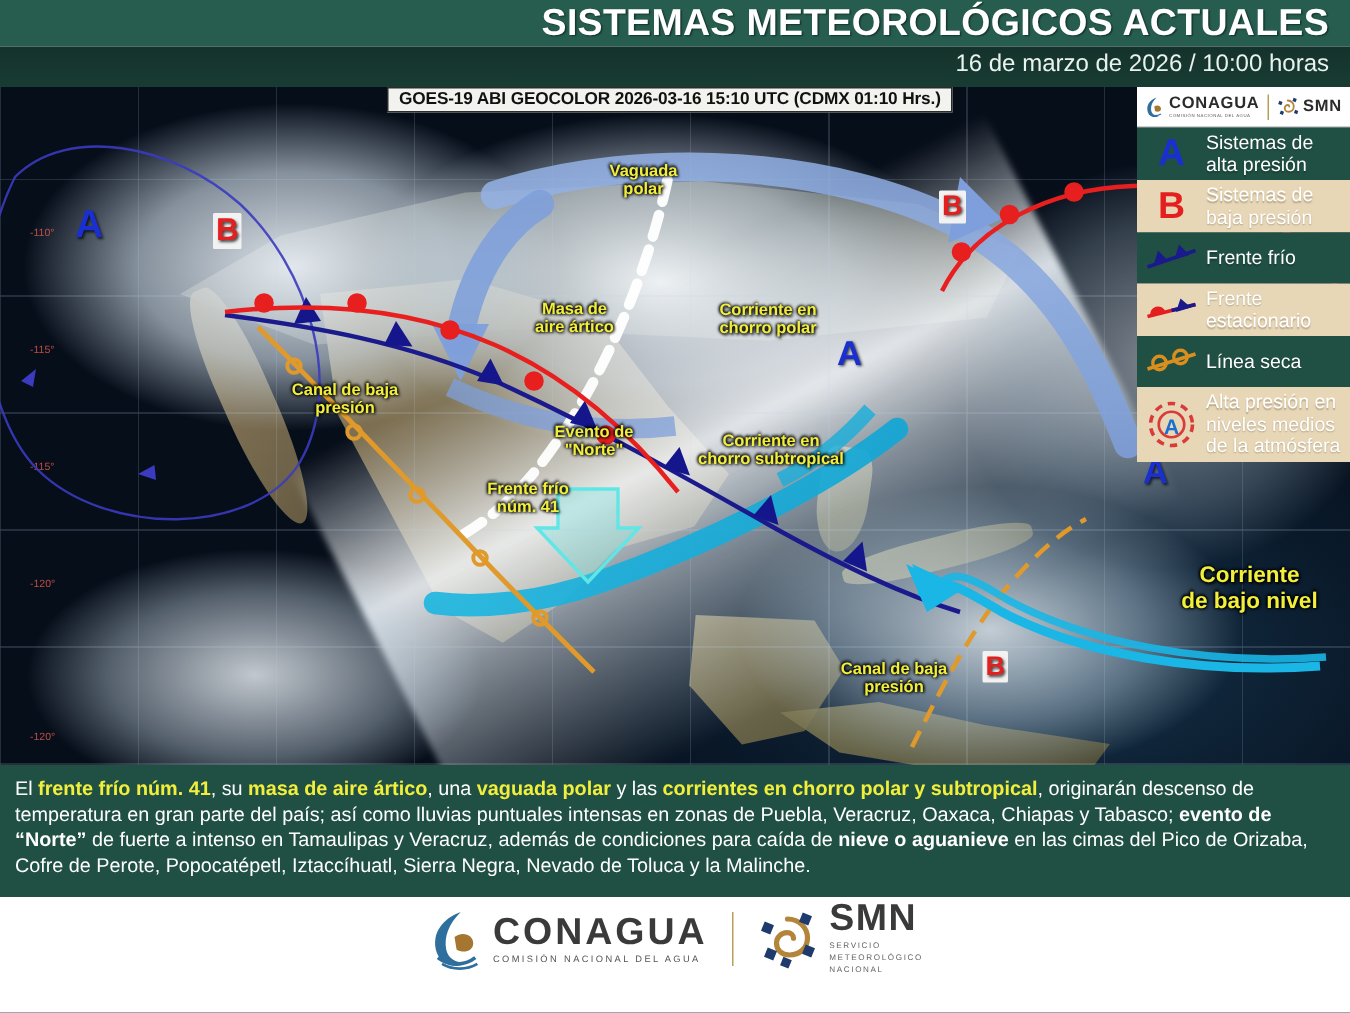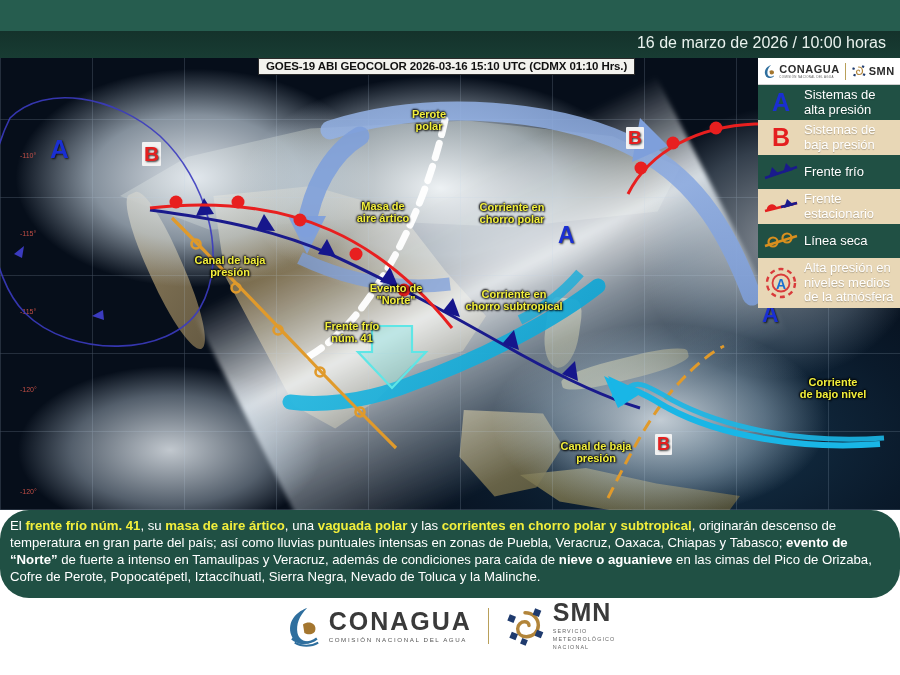--- a/index.html
+++ b/index.html
@@ -180,21 +180,21 @@
   .leg-row.light .leg-label { color:#ffffff; }
   .leg-icon { width:38px; min-width:38px; display:flex; align-items:center; justify-content:center; }
   .leg-label { font-size:13px; font-weight:normal; line-height:1.12; white-space:pre-line;
                text-shadow:0 1px 1px rgba(0,0,0,.25); }
   .big-letter { font-size:25px; font-weight:bold; line-height:1; }
 
   
   #textblock {
     position:absolute; left:0; top:510px; width:900px; height:88px;
     background:#205044; padding:7px 22px 0 10px;
-    font-size:13.2px; color:#ffffff; line-height:1.30;border-radius:29px;
+    font-size:13.2px; color:#ffffff; line-height:1.30;
   }
   #textblock b.hl { color:#f2ef3c; }
   #textblock b.wt { color:#ffffff; }
 
   
   #footer {
     position:absolute; left:0; top:598px; width:900px; height:77px; background:#ffffff;
   }
   #footer-inner {
     height:56px; display:flex; align-items:center; justify-content:center; gap:16px;
@@ -205,20 +205,21 @@
   .ft-div  { width:1px; height:36px; background:#b9a05a; }
   .ft-smn-name { font-size:25px; font-weight:bold; color:#3a3a3a; letter-spacing:1px; line-height:1;}
   .ft-smn-sub { font-size:5.4px; color:#666; letter-spacing:1.1px; line-height:1.45; margin-top:3px;}
 </style>
 </head>
 <body>
 
 <div id="header">
   <div class="hdr-top"></div>
   <div class="hdr-bot"></div>
+  <div id="title">SISTEMAS METEOROLÓGICOS ACTUALES</div>
   <div id="date-line">16 de marzo de 2026 / 10:00 horas</div>
 </div>
 
 <div id="map">
 
   <div class="base-ocean"></div>
   <div class="land" id="land-us"></div>
   <div class="land" id="land-mex"></div>
   <div class="land" id="land-baja"></div>
   <div class="land" id="land-yuc"></div>
@@ -338,33 +339,33 @@
 
   <div class="pmark pA" style="left:50px;  top:76px;  font-size:26px;">A</div>
   <div class="pmark pB pB-box" style="left:142px; top:84px;  font-size:21px;">B</div>
   <div class="pmark pB pB-box" style="left:626px; top:69px;  font-size:19px;">B</div>
   <div class="pmark pA" style="left:558px; top:164px; font-size:23px;">A</div>
   <div class="pmark pA" style="left:762px; top:243px; font-size:23px;">A</div>
   <div class="pmark pB pB-box" style="left:655px; top:376px; font-size:18px;">B</div>
 
   <div class="ann" style="left:170px; top:196px; width:120px; font-size:11px;">Canal de baja
 presión</div>
-  <div class="ann" style="left:384px; top:50px;  width:90px;  font-size:11px;">Perote
+  <div class="ann" style="left:384px; top:50px;  width:90px;  font-size:11px;">Vaguada
 polar</div>
   <div class="ann" style="left:338px; top:142px; width:90px;  font-size:11px;">Masa de
 aire ártico</div>
   <div class="ann" style="left:452px; top:143px; width:120px; font-size:11px;">Corriente en
 chorro polar</div>
   <div class="ann" style="left:348px; top:224px; width:96px;  font-size:11px;">Evento de
 "Norte"</div>
   <div class="ann" style="left:302px; top:262px; width:100px; font-size:11px;">Frente frío
 núm. 41</div>
   <div class="ann" style="left:440px; top:230px; width:148px; font-size:11px;">Corriente en
 chorro subtropical</div>
-  <div class="ann" style="left:778px; top:318px; width:110px; font-size:11px;">Corriente
+  <div class="ann" style="left:778px; top:318px; width:110px; font-size:15px;">Corriente
 de  bajo nivel</div>
   <div class="ann" style="left:538px; top:382px; width:116px; font-size:11px;">Canal de baja
 presión</div>
 
   <div id="sat-banner">GOES-19 ABI GEOCOLOR 2026-03-16 15:10 UTC (CDMX  01:10 Hrs.)</div>
 </div>
 
 <div id="legend">
   <div id="legend-logos">
     <div class="lg-con">

